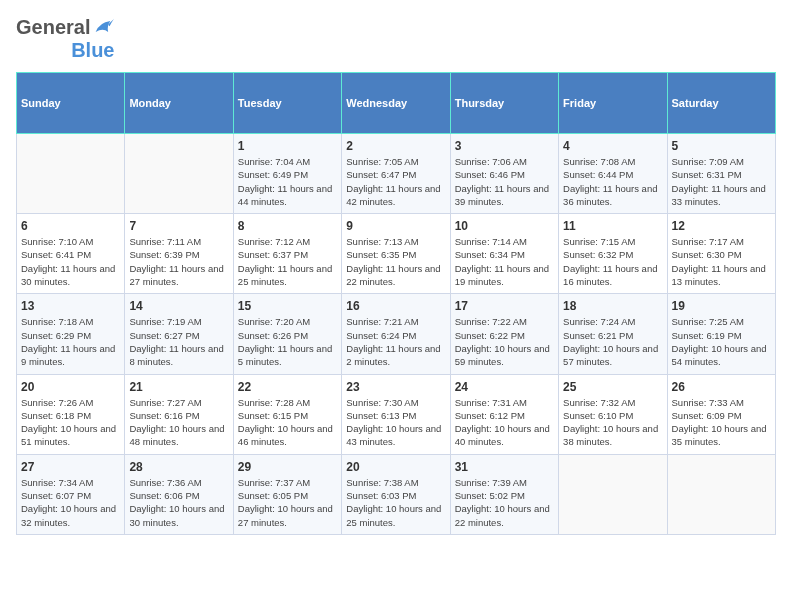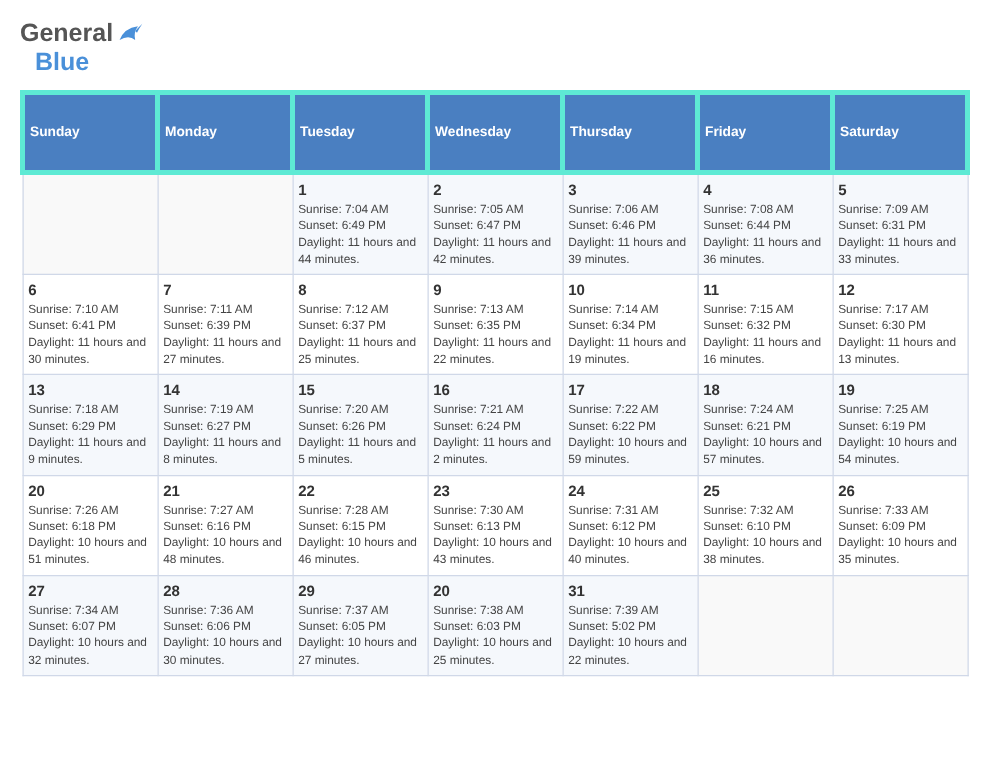--- a/index.html
+++ b/index.html
@@ -12,21 +12,21 @@
     }
     .header {
       display: flex;
       justify-content: space-between;
       align-items: flex-start;
       margin-bottom: 10px;
     }
     .logo {
       display: flex;
       flex-direction: column;
-      align-items: flex-start;
+      align-items: flex-end;
     }
     .logo-text {
       display: flex;
       align-items: center;
       gap: 2px;
     }
     .logo-bird {
       width: 22px;
       height: 22px;
     }
@@ -49,21 +49,21 @@
     }
     thead tr {
       background-color: #4a7fc1;
       color: white;
     }
     thead th {
       padding: 24px 4px;
       text-align: left;
       font-size: 11px;
       font-weight: bold;
-      border: 4px solid #5eead4;
+      border: 1px solid #5eead4;
     }
     tbody tr {
       vertical-align: top;
     }
     tbody tr:nth-child(odd) {
       background-color: #f5f8fc;
     }
     tbody tr:nth-child(even) {
       background-color: #ffffff;
     }

